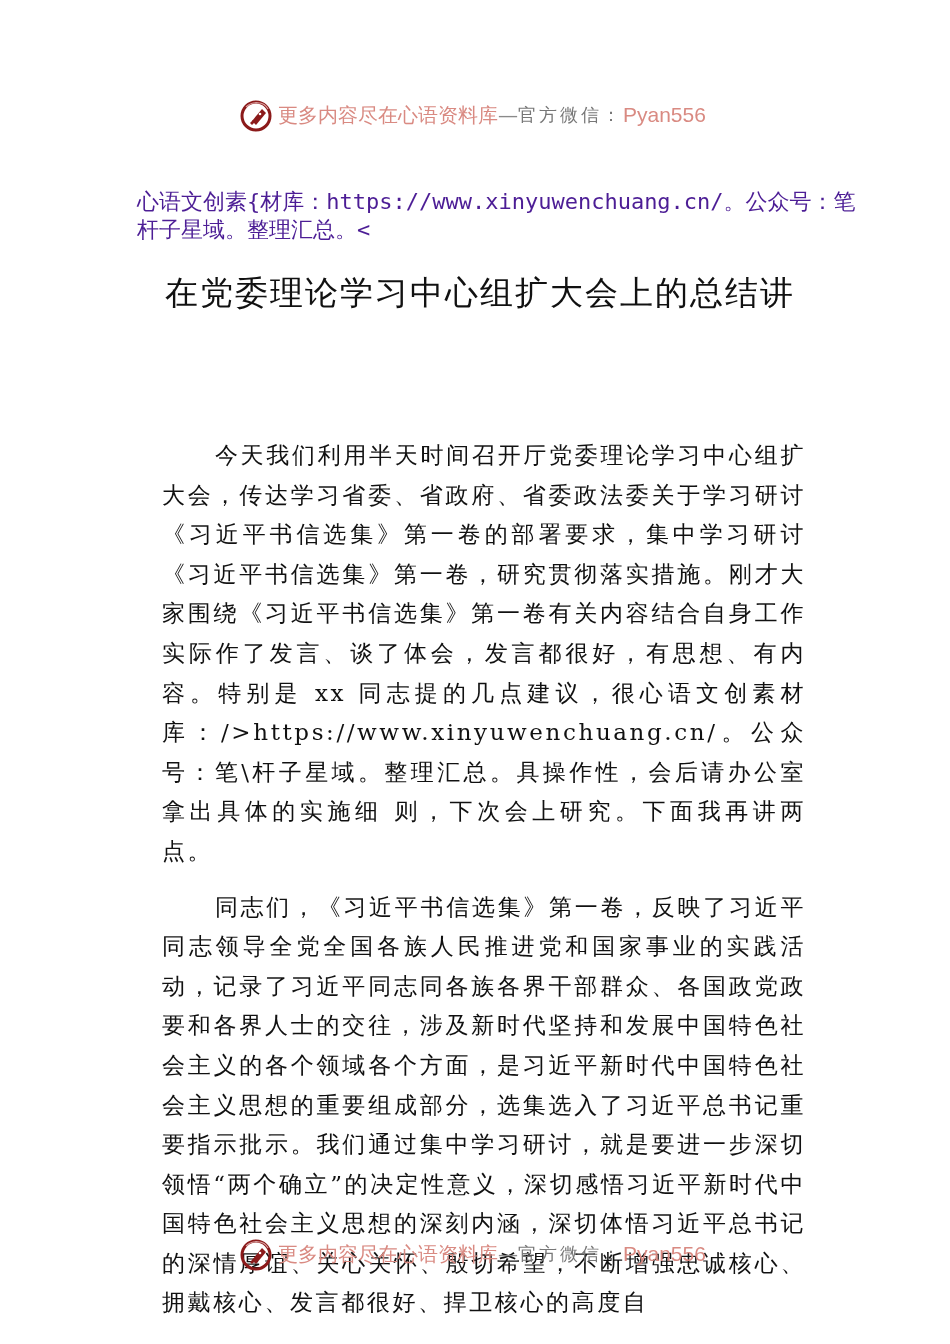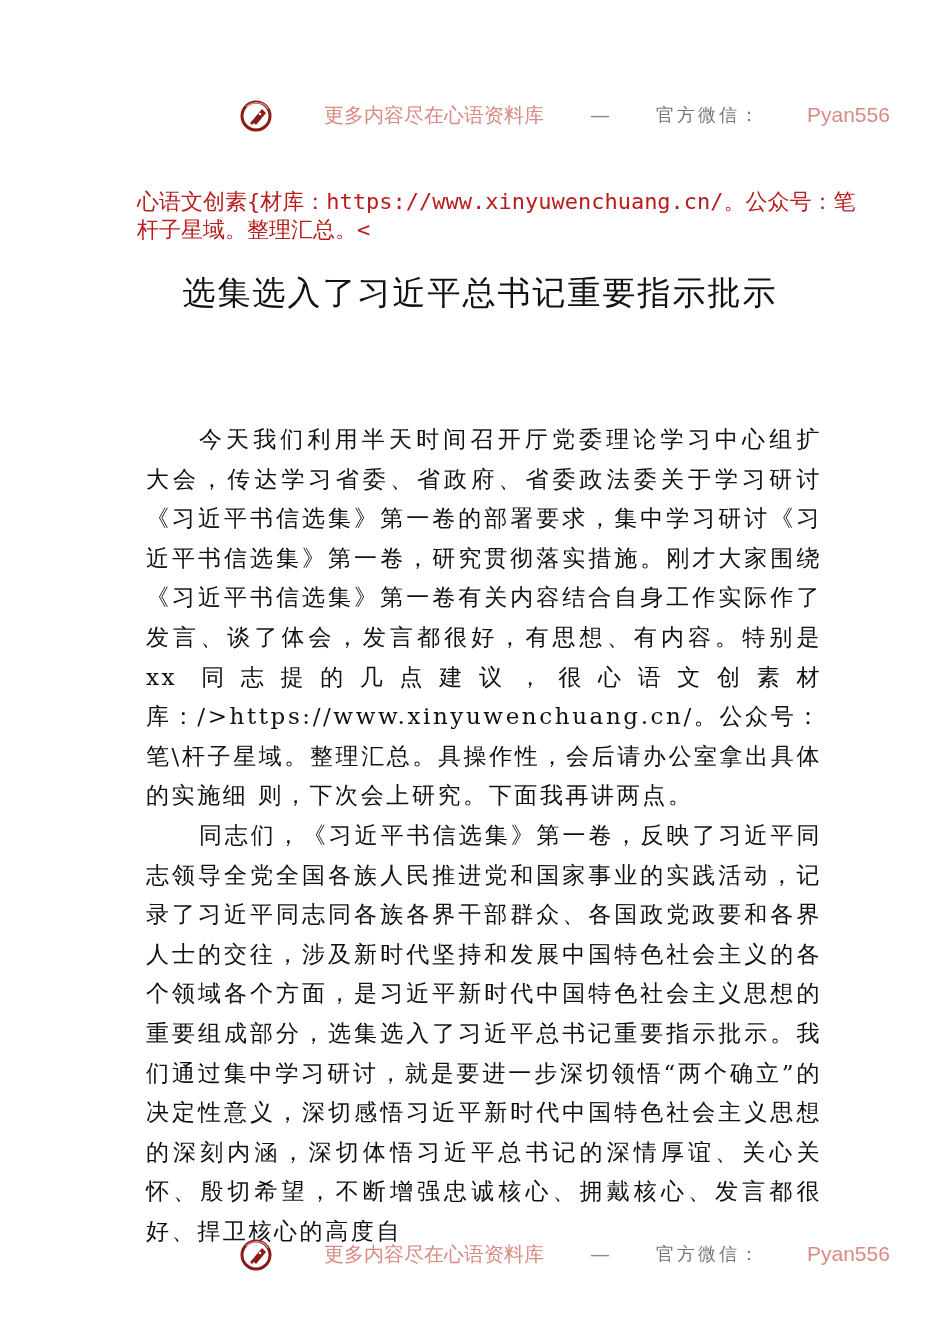--- a/index.html
+++ b/index.html
@@ -3,49 +3,48 @@
   <meta charset="utf-8">
   <style>
     html, body { margin: 0; padding: 0; }
     body {
       width: 950px; height: 1344px; background: #ffffff; position: relative; overflow: hidden;
       font-family: "DejaVu Serif", "Liberation Serif", serif; color: #111;
     }
     .banner {
       position: absolute; left: 238px; height: 40px; display: flex; align-items: center;
       white-space: nowrap;
-      gap: 46px;
     }
     .banner.top { top: 95px; }
     .banner.bottom { top: 1234px; }
     .banner .logo { width: 36px; height: 36px; margin-right: 4px; }
     .banner .b-main { color: #d98a82; font-size: 20px; font-family: "DejaVu Serif", serif; letter-spacing: 0px; }
     .banner .b-dash { color: #8a8a8a; font-size: 20px; }
     .banner .b-official { color: #777; font-size: 18px; font-family: "DejaVu Serif", serif; letter-spacing: 3px; }
     .banner .b-id { color: #d98a82; font-size: 21px; font-family: "Liberation Sans", sans-serif; text-align: center; }
 
     .source-note {
       position: absolute; left: 137px; top: 188px; width: 720px;
-      font-size: 22px; line-height: 28px; color: #b91c1c;
+      font-size: 22px; line-height: 28px; color: #4c1d95;
       font-family: "DejaVu Sans Mono", "Liberation Mono", monospace;
       letter-spacing: 0px;
     }
     .title {
       position: absolute; left: 140px; top: 246px; width: 680px; text-align: center;
       font-size: 33px; font-weight: normal; letter-spacing: 2px; color: #111;
     }
     .title .t1 { display: block; line-height: 50px; }
     .title .t2 { display: block; line-height: 50px; margin-top: 16px; }
 
     .body {
       position: absolute; left: 146px; top: 420px; width: 676px;
       font-size: 23px; line-height: 39.6px; color: #111; letter-spacing: 2.6px;
       text-align: justify;
     }
-    .body p { margin: 0; text-indent: 2.3em; }
+    .body p { margin: 16px; text-indent: 2.3em; }
     .body p + p { margin-top: 0; }
   </style>
 </head>
 <body>
 
 <div class="banner top">
   <svg class="logo" viewBox="0 0 36 36">
     <circle cx="18" cy="19" r="14" fill="none" stroke="#8b1a1a" stroke-width="3"></circle>
     <path d="M8 10 C 14 4, 26 4, 30 12" fill="none" stroke="#d9a0a0" stroke-width="1.2"></path>
     <path d="M14 24 L24 12 L28 16 L18 28 Z" fill="#8b1a1a"></path>
@@ -54,21 +53,21 @@
   </svg>
   <span class="b-main">更多内容尽在心语资料库</span>
   <span class="b-dash">—</span>
   <span class="b-official">官方微信：</span>
   <span class="b-id">Pyan556</span>
 </div>
 
 <div class="source-note">心语文创素{材库：https://www.xinyuwenchuang.cn/。公众号：笔杆子星域。整理汇总。&lt;</div>
 
 <h1 class="title">
-  <span class="t1">选集选入了习近平总书记重要指示批示</span>
+  <span class="t1">在党委理论学习中心组扩大会上的总结讲</span>
 </h1>
 
 <div class="body">
   <p>今天我们利用半天时间召开厅党委理论学习中心组扩 大会，传达学习省委、省政府、省委政法委关于学习研讨《习近平书信选集》第一卷的部署要求，集中学习研讨《习近平书信选集》第一卷，研究贯彻落实措施。刚才大家围绕《习近平书信选集》第一卷有关内容结合自身工作实际作了发言、谈了体会，发言都很好，有思想、有内容。特别是 xx 同志提的几点建议，很心语文创素材库：/&gt;https://www.xinyuwenchuang.cn/。公众号：笔\杆子星域。整理汇总。具操作性，会后请办公室拿出具体的实施细 则，下次会上研究。下面我再讲两点。</p>
   <p>同志们，《习近平书信选集》第一卷，反映了习近平同志领导全党全国各族人民推进党和国家事业的实践活动，记录了习近平同志同各族各界干部群众、各国政党政要和各界人士的交往，涉及新时代坚持和发展中国特色社会主义的各个领域各个方面，是习近平新时代中国特色社会主义思想的重要组成部分，选集选入了习近平总书记重要指示批示。我们通过集中学习研讨，就是要进一步深切领悟“两个确立”的决定性意义，深切感悟习近平新时代中国特色社会主义思想的深刻内涵，深切体悟习近平总书记的深情厚谊、关心关怀、殷切希望，不断增强忠诚核心、拥戴核心、发言都很好、捍卫核心的高度自</p>
 </div>
 
 <div class="banner bottom">
   <svg class="logo" viewBox="0 0 36 36">
     <circle cx="18" cy="19" r="14" fill="none" stroke="#8b1a1a" stroke-width="3"></circle>

